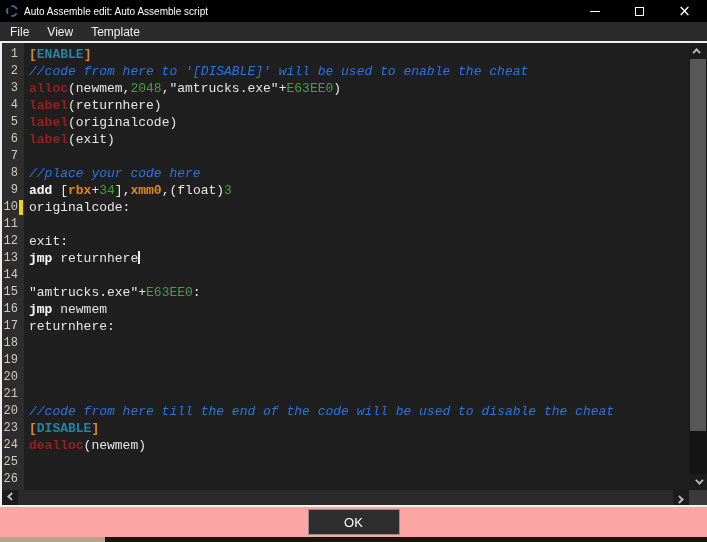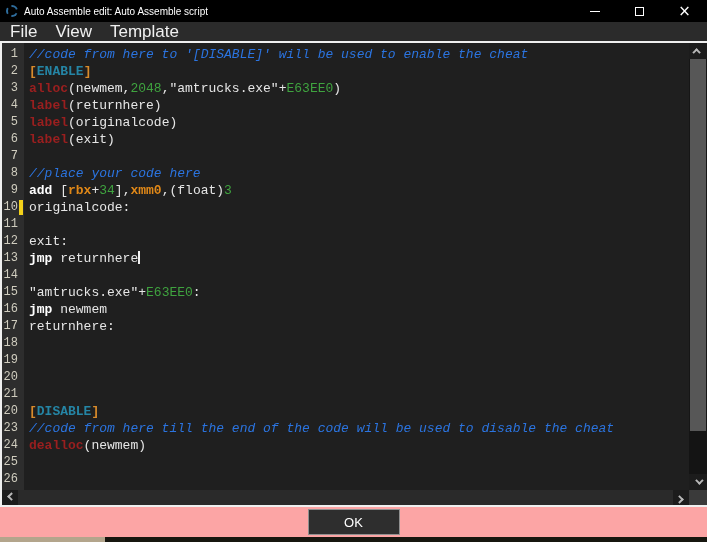--- a/index.html
+++ b/index.html
@@ -13,21 +13,21 @@
   .app-icon { width:12px; height:12px; margin:0 6px 0 6px; border:2px dashed #2f6e9e; border-radius:50%; flex:0 0 auto; }
   .title-text { color:#ffffff; font-size:10px; white-space:nowrap; flex:1 1 auto; }
   .win-btns { display:flex; align-items:stretch; height:100%; flex:0 0 auto; }
   .win-btn { width:45px; display:flex; align-items:center; justify-content:center; color:#fff; }
   .glyph-min { width:10px; height:1px; background:#fff; }
   .glyph-max { width:9px; height:9px; border:1px solid #fff; }
   .glyph-close { font-size:15px; line-height:1; color:#fff; font-family:"DejaVu Sans", sans-serif; }
 
   
   .menubar { height:19px; background:#2b2b2b; display:flex; align-items:center; padding-left:1px; flex:0 0 auto; }
-  .menu-item { color:#f0f0f0; font-size:17px; padding:0 9px; height:100%; display:flex; align-items:center; }
+  .menu-item { color:#f0f0f0; font-size:12px; padding:0 9px; height:100%; display:flex; align-items:center; }
 
   
   .editor-wrap { position:relative; flex:1 1 auto; border-top:2px solid #efefef; border-left:2px solid #efefef; border-bottom:2px solid #efefef; background:#1f1f1f; overflow:hidden; }
   .editor { position:absolute; left:0; top:0; right:18px; bottom:15px; display:flex; overflow:hidden; }
   .gutter { width:22px; background:#2d2d2d; flex:0 0 auto; padding-top:3px; }
   .gutter-row { position:relative; height:17px; line-height:17px; text-align:right; padding-right:6px;
                 color:#d0cdbf; font-family:"Liberation Mono", monospace; font-size:12px; }
   .gutter-row.current::after { content:""; position:absolute; right:1px; top:1px; bottom:1px; width:4px;
                 background:var(--marker,#f3d11a); }
   .code-pane { flex:1 1 auto; padding:3px 0 0 5px; overflow:hidden; }
@@ -119,43 +119,43 @@
           <div class="gutter-row">19</div>
           <div class="gutter-row">20</div>
           <div class="gutter-row">21</div>
           <div class="gutter-row">20</div>
           <div class="gutter-row">23</div>
           <div class="gutter-row">24</div>
           <div class="gutter-row">25</div>
           <div class="gutter-row">26</div>
         </div>
       <div class="code-pane">
+          <div class="code-line"><span class="tok-bracket">[</span><span class="tok-section">ENABLE</span><span class="tok-bracket">]</span></div>
           <div class="code-line"><span class="tok-comment">//code from here to '[DISABLE]' will be used to enable the cheat</span></div>
-          <div class="code-line"><span class="tok-bracket">[</span><span class="tok-section">ENABLE</span><span class="tok-bracket">]</span></div>
           <div class="code-line"><span class="tok-keyword">alloc</span><span class="tok-plain">(newmem,</span><span class="tok-number">2048</span><span class="tok-plain">,"amtrucks.exe"+</span><span class="tok-number">E63EE0</span><span class="tok-plain">)</span></div>
           <div class="code-line"><span class="tok-keyword">label</span><span class="tok-plain">(returnhere)</span></div>
           <div class="code-line"><span class="tok-keyword">label</span><span class="tok-plain">(originalcode)</span></div>
           <div class="code-line"><span class="tok-keyword">label</span><span class="tok-plain">(exit)</span></div>
           <div class="code-line"></div>
           <div class="code-line"><span class="tok-comment">//place your code here</span></div>
           <div class="code-line"><span class="tok-instruction">add</span><span class="tok-plain"> [</span><span class="tok-register">rbx</span><span class="tok-plain">+</span><span class="tok-number">34</span><span class="tok-plain">],</span><span class="tok-register">xmm0</span><span class="tok-plain">,(float)</span><span class="tok-number">3</span></div>
           <div class="code-line"><span class="tok-plain">originalcode:</span></div>
           <div class="code-line"></div>
           <div class="code-line"><span class="tok-plain">exit:</span></div>
           <div class="code-line"><span class="tok-instruction">jmp</span><span class="tok-plain"> returnhere</span><span class="caret"></span></div>
           <div class="code-line"></div>
           <div class="code-line"><span class="tok-plain">"amtrucks.exe"+</span><span class="tok-number">E63EE0</span><span class="tok-plain">:</span></div>
           <div class="code-line"><span class="tok-instruction">jmp</span><span class="tok-plain"> newmem</span></div>
           <div class="code-line"><span class="tok-plain">returnhere:</span></div>
           <div class="code-line"></div>
           <div class="code-line"></div>
           <div class="code-line"></div>
           <div class="code-line"></div>
+          <div class="code-line"><span class="tok-comment">//code from here till the end of the code will be used to disable the cheat</span></div>
           <div class="code-line"><span class="tok-bracket">[</span><span class="tok-section">DISABLE</span><span class="tok-bracket">]</span></div>
-          <div class="code-line"><span class="tok-comment">//code from here till the end of the code will be used to disable the cheat</span></div>
           <div class="code-line"><span class="tok-keyword">dealloc</span><span class="tok-plain">(newmem)</span></div>
         </div>
     </div>
 
     <div class="vscroll">
       <div class="sbtn">
           <span class="chev chev-up"></span>
         </div>
       <div class="vthumb"></div>
       <div class="vtrack-rest"></div>

